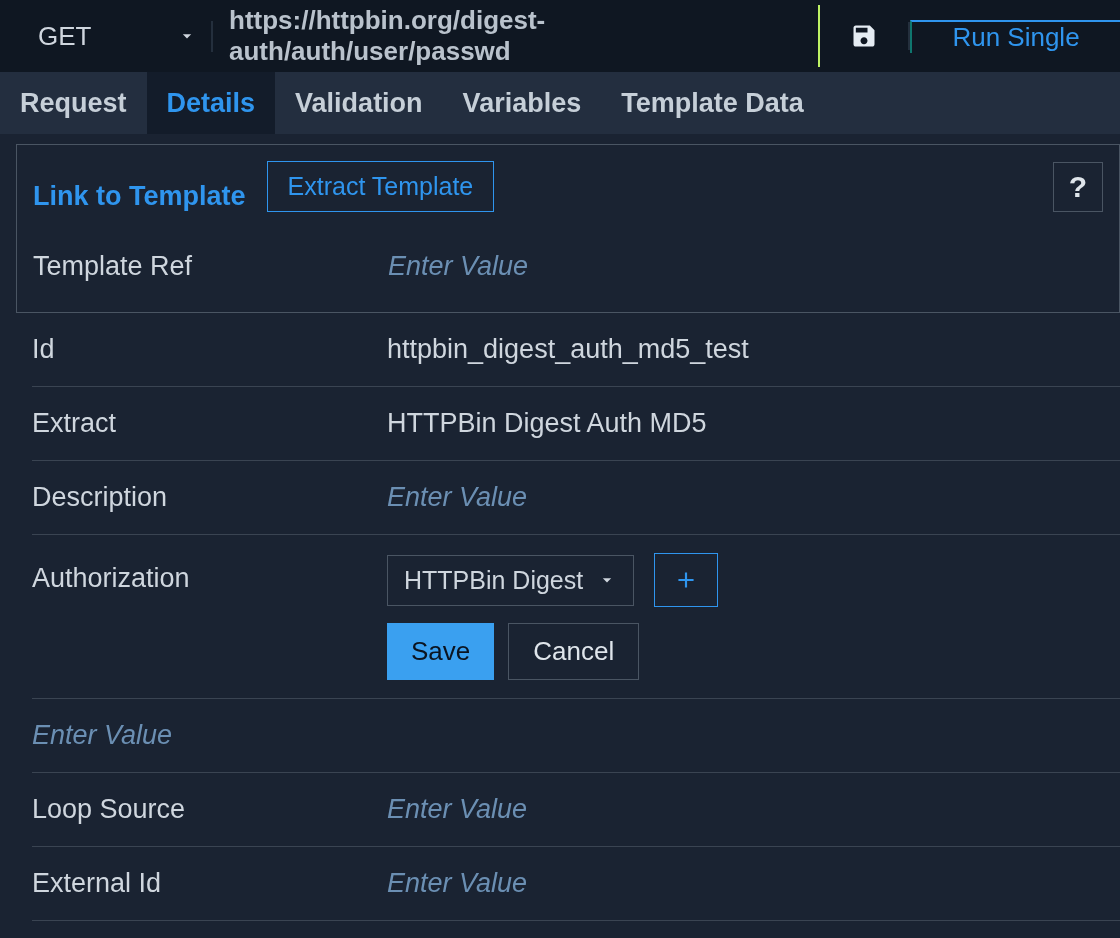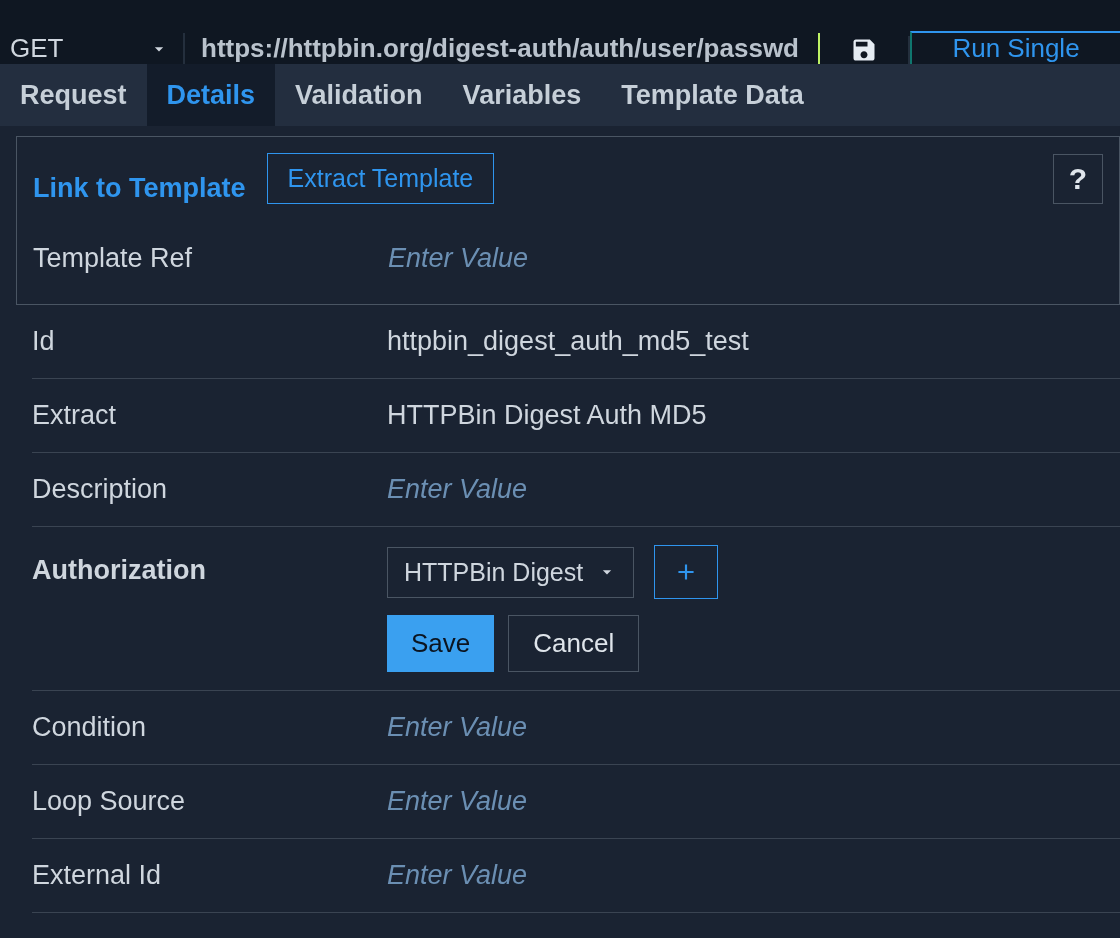--- a/index.html
+++ b/index.html
@@ -8,23 +8,24 @@
     height: 938px;
     background: #1a2332;
     font-family: -apple-system, BlinkMacSystemFont, "Segoe UI", Helvetica, Arial, sans-serif;
     color: #cfd6de;
     overflow: hidden;
   }
 
   
   .topbar {
     display: flex;
-    align-items: flex-end;
-    height: 64px;
+    align-items: center;
+    height: 72px;
     background: #0f1722;
+    padding-left: 28px;
   }
   .method-select {
     display: flex;
     align-items: center;
     justify-content: space-between;
     width: 185px;
     padding: 0 14px 0 10px;
     border-right: 2px solid #242f3d;
     color: #cfd6de;
     font-size: 26px;
@@ -130,21 +131,21 @@
     min-height: 74px;
     border-bottom: 1px solid #3a4452;
     padding: 12px 0;
   }
   .template-box .row { border-bottom: none; padding-bottom: 14px; }
   .row .label {
     width: 355px;
     font-size: 27px;
     color: #cfd6de;
   }
-  .row .label.bold { font-weight: 700; }
+  .row .label.bold { font-weight: 400; }
   .row .value {
     font-size: 27px;
     color: #cfd6de;
     flex: 1;
   }
   .row .placeholder {
     font-size: 27px;
     font-style: italic;
     color: #6b8fb3;
     flex: 1;
@@ -303,21 +304,20 @@
             <span>Save</span>
           </button>
           <button class="btn-cancel">
             <span>Cancel</span>
           </button>
         </div>
       </div>
     </div>
 
     <div class="row">
-      <div class="label">Condition</div>
       <div class="placeholder">Enter Value</div>
     </div>
 
     <div class="row">
       <div class="label">Loop Source</div>
       <div class="placeholder">Enter Value</div>
     </div>
 
     <div class="row">
       <div class="label">External Id</div>

